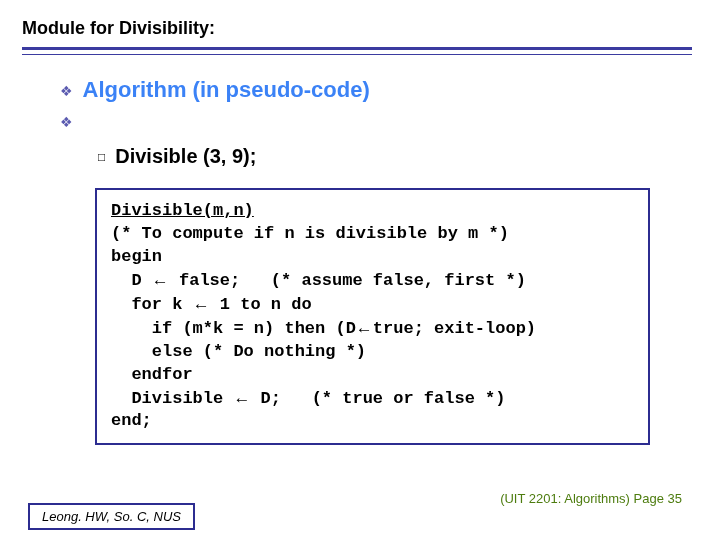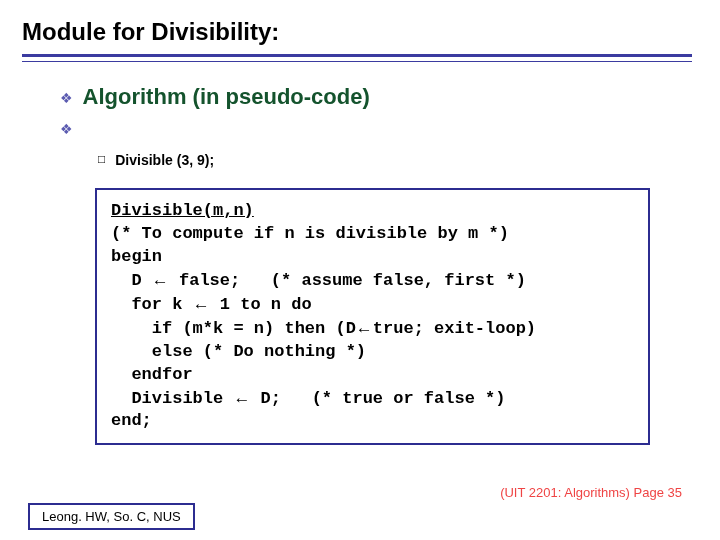--- a/index.html
+++ b/index.html
@@ -6,21 +6,21 @@
     margin: 0;
     padding: 0;
     width: 720px;
     height: 540px;
     background: #ffffff;
     font-family: Arial, Helvetica, sans-serif;
     position: relative;
     overflow: hidden;
   }
   .title {
-    font-size: 24px;
+    font-size: 18px;
     font-weight: bold;
     color: #000000;
     padding: 18px 0 8px 22px;
   }
   .title-rule {
     margin: 0 28px 0 22px;
     border: none;
     border-top: 3px solid #3b3ba0;
     border-bottom: 1px solid #3b3ba0;
     height: 3px;
@@ -36,36 +36,36 @@
   }
   .diamond {
     color: #5b5bb0;
     font-size: 14px;
     margin-right: 10px;
     transform: translateY(-1px);
   }
   .bullet-text {
     font-size: 22px;
     font-weight: bold;
-    color: #14532d;
+    color: #3b82f6;
   }
   .sub-row {
     display: flex;
     align-items: baseline;
     margin-top: 14px;
     margin-left: 38px;
   }
   .square {
     color: #000;
     font-size: 12px;
     margin-right: 10px;
     transform: translateY(-2px);
   }
   .sub-text {
-    font-size: 14px;
+    font-size: 20px;
     font-weight: bold;
     color: #000;
     display: flex;
     gap: 24px;
   }
   .code-box {
     margin: 20px 70px 0 95px;
     border: 2px solid #2c2c90;
     padding: 10px 14px 10px 14px;
     font-family: "Courier New", Courier, monospace;
@@ -78,32 +78,33 @@
   .code-box .u {
     text-decoration: underline;
   }
   .arrow {
     font-family: Arial, sans-serif;
     font-weight: bold;
   }
   .footer-right {
     position: absolute;
     right: 38px;
-    bottom: 40px;
+    bottom: 34px;
     font-size: 13px;
-    color: #ef4444;
+    color: #4d7c0f;
   }
   .footer-left-box {
     position: absolute;
     left: 28px;
     bottom: 10px;
     border: 2px solid #2c2c90;
     padding: 4px 12px;
     font-size: 13px;
     color: #000;
+    font-style: italic;
   }
 </style>
 </head>
 <body>
 
 <div class="title">Module for Divisibility:</div>
 <hr class="title-rule">
 
 <div class="content">
 

